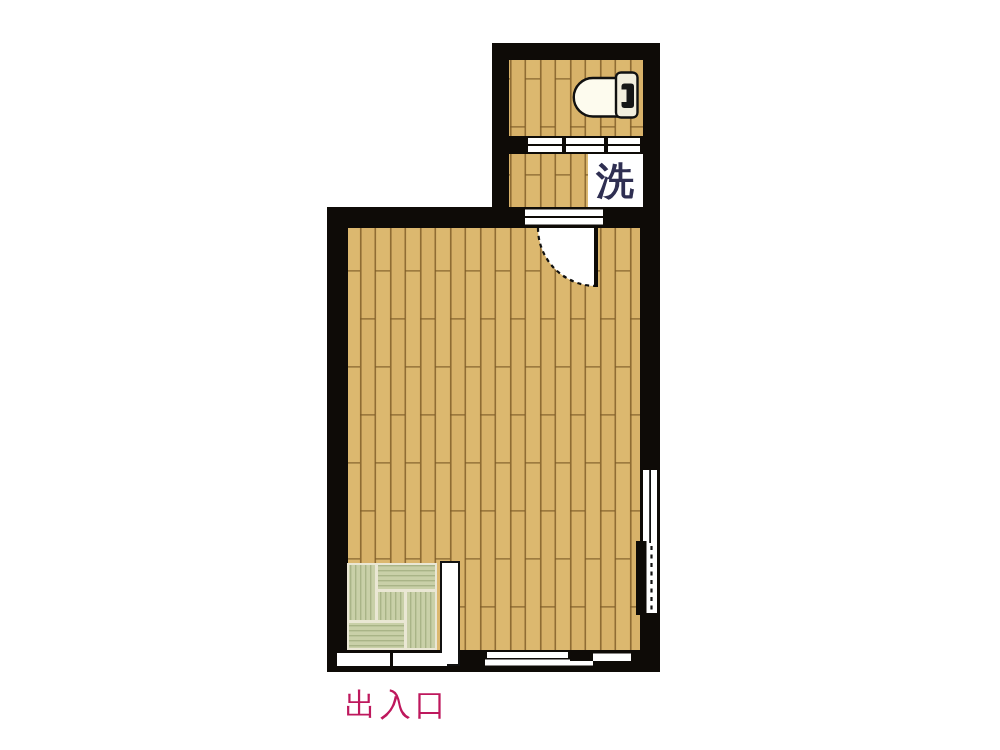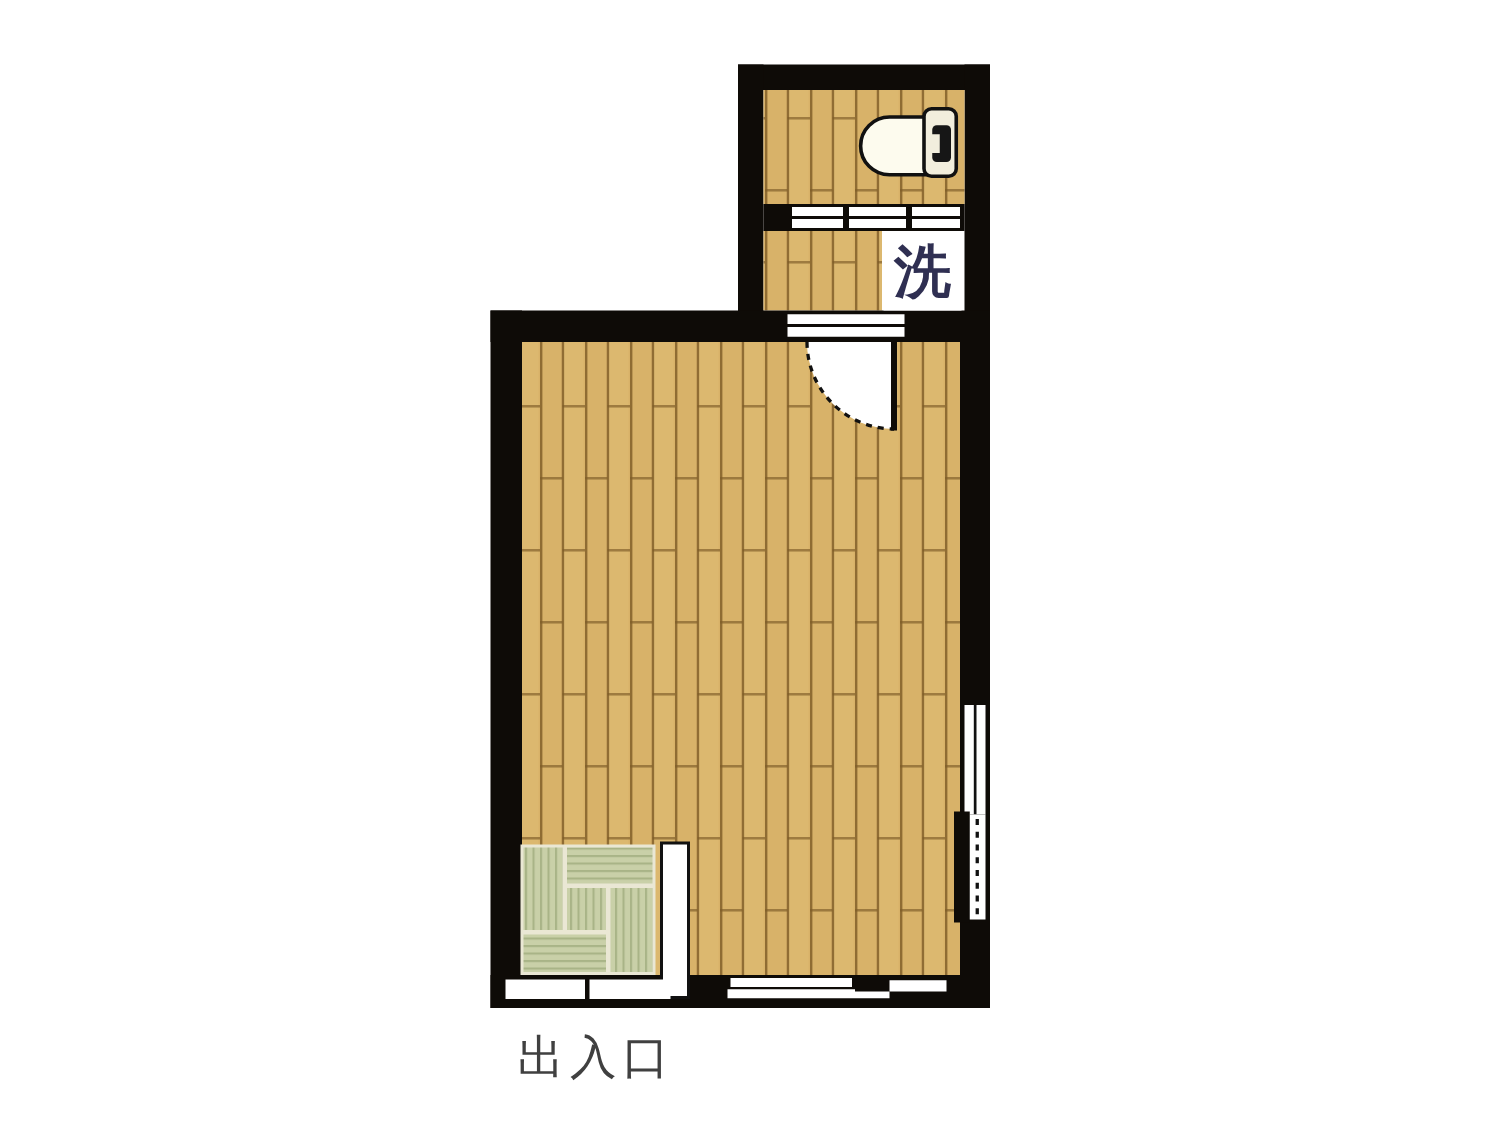--- a/index.html
+++ b/index.html
@@ -22,21 +22,21 @@
     background:#ffffff;
     display:flex;align-items:center;justify-content:center;
     font-size:38px;
     font-weight:bold;
     color:#2f2f52;
   }
   #entrance-label{
     left:345px;top:684px;
     font-size:31px;
     letter-spacing:4px;
-    color:#404040;
+    color:#be185d;
   }
 </style>
 </head>
 <body>
 
 <div id="canvas">
 
   <svg id="plan-svg" width="1000" height="750" viewBox="0 0 1000 750">
     <defs>
       <pattern id="wood" x="0" y="0" width="30" height="96" patternUnits="userSpaceOnUse">

